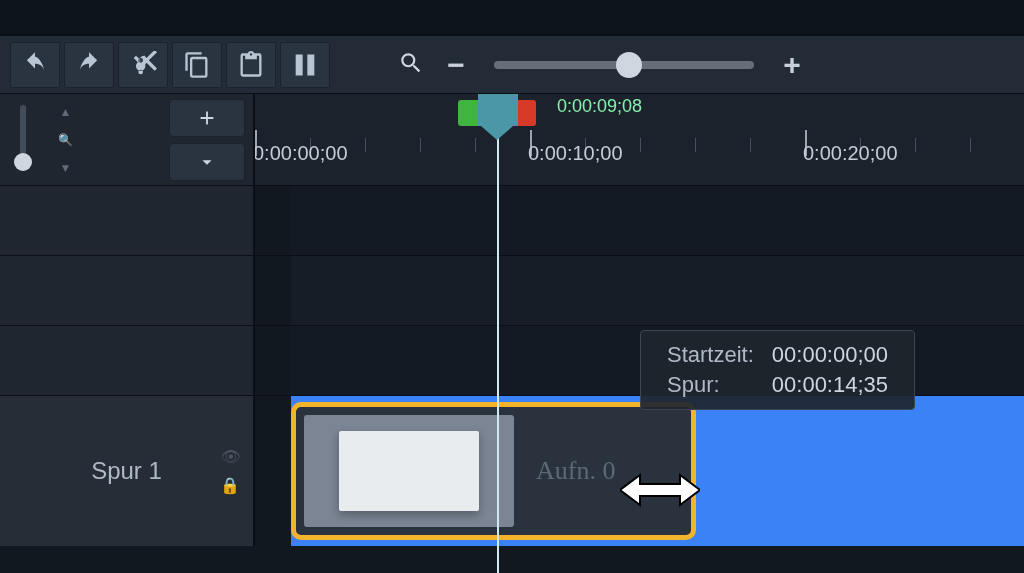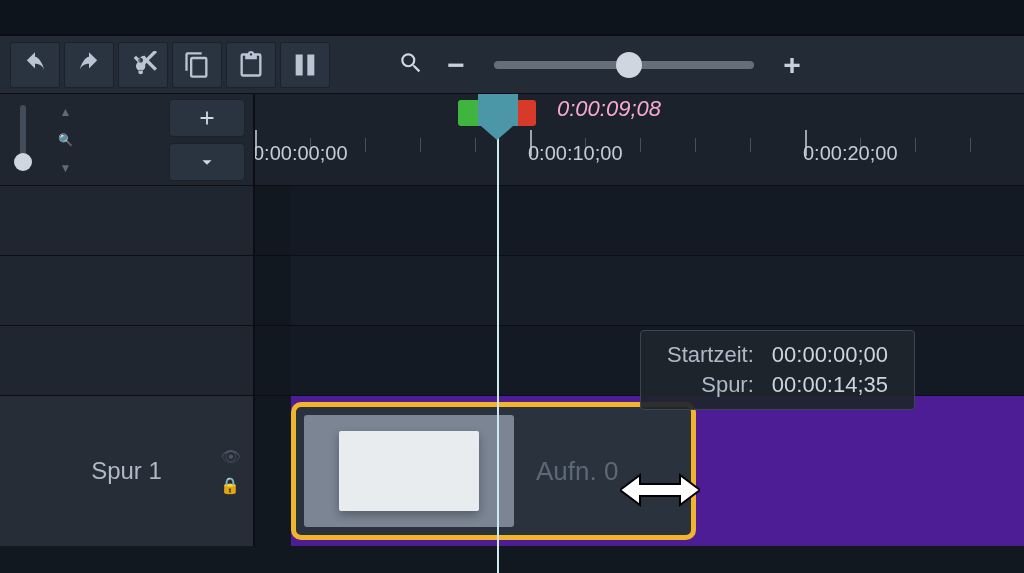--- a/index.html
+++ b/index.html
@@ -44,43 +44,43 @@
 
   
   .playhead { position: absolute; top: 0; width: 2px; background: #cfe9f1; z-index: 50; }
 
   
   .ph-marker { position: absolute; top: 0; transform: translateX(-50%); z-index: 55; display:flex; align-items:flex-end;}
   .ph-marker .green { width: 20px; height: 26px; background: #3fb43f; border-radius: 3px 0 0 3px; }
   .ph-marker .mid   { width: 40px; height: 32px; background: #4b97a8; }
   .ph-marker .red   { width: 18px; height: 26px; background: #d83a2a; border-radius: 0 3px 3px 0; }
   .ph-marker .tri   { position: absolute; top: 32px; left: 50%; transform: translateX(-50%); width: 0; height: 0; border-left: 16px solid transparent; border-right: 16px solid transparent; border-top: 14px solid #4b97a8; }
-  .ph-time { position: absolute; top: 2px; font-size: 22px; color: #f9a8d4; white-space: nowrap; font-style: italic; }
+  .ph-time { position: absolute; top: 2px; font-size: 18px; color: #86efac; white-space: nowrap; }
 
   
   .tracks { flex: 1; display: flex; flex-direction: column; }
   .track-row { display: flex; height: 70px; border-bottom: 1px solid #0b0f15; gap: 36px; }
   .track-row.tall { height: 150px; border-bottom: none;}
   .track-label-col { width: 255px; background: #262d36; border-right: 2px solid #0b0f15; display: flex; align-items: center; justify-content: center; gap: 20px; position: relative; }
   .track-label-col.empty { background: #20262f; }
   .track-name { color: #aeb9c6; font-size: 24px; }
   .track-icons { position: absolute; right: 12px; top: 50%; transform: translateY(-50%); display:flex; flex-direction:column; gap:10px; color:#4a5562; }
   .track-content { flex: 1; position: relative; background: #141a23; }
   .track-content.darker { background: #171d26; }
-  .track-content.lighter { background: #4c1d95; }
+  .track-content.lighter { background: #3b82f6; font-family: Liberation Serif, serif; }
 
   
   .clip { position: absolute; top: 6px; bottom: 6px; border: 5px solid #f2b42d; border-radius: 10px; background: #2a323d; overflow: hidden; }
   .clip .thumb-area { position: absolute; left: 8px; top: 8px; bottom: 8px; width: 210px; background: #7b8593; border-radius: 3px; display:flex; align-items:center; justify-content:center;}
   .clip .thumb-area::after{ content:""; width:140px; height:80px; background:#e8ecef; border-radius:2px; box-shadow: 0 4px 10px rgba(0,0,0,.3);}
   .clip-title { position: absolute; left: 240px; top: 50%; transform: translateY(-50%); color: #5d6876; font-size: 26px; white-space: nowrap; }
 
   
   .tooltip { position: absolute; background: rgba(30,37,46,0.92); border: 1px solid #3c4652; border-radius: 4px; padding: 8px 16px; font-size: 22px; color: #b0bac6; z-index: 60; white-space: nowrap;}
-  .tooltip table td { padding: 1px 8px; text-align: right; }
+  .tooltip table td { padding: 1px 8px; }
   .tooltip .val { color: #cdd5df; font-family: inherit;}
 
   
   .resize-arrow { position: absolute; z-index: 70; }
   .resize-arrow svg { width: 80px; height: 40px; }
 </style>
 </head>
 <body>
 
 <div class="app">

